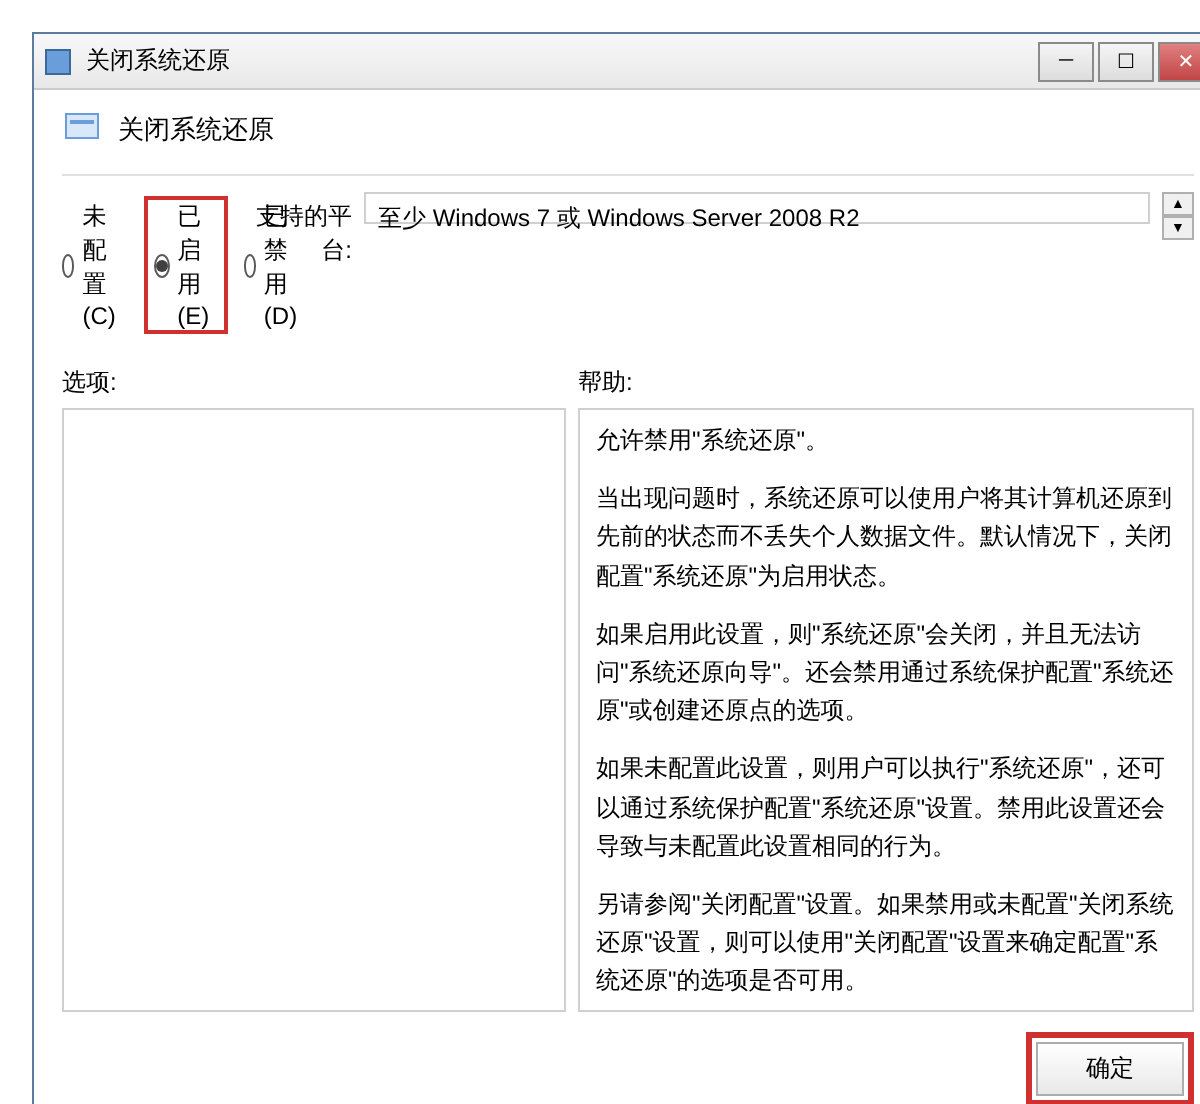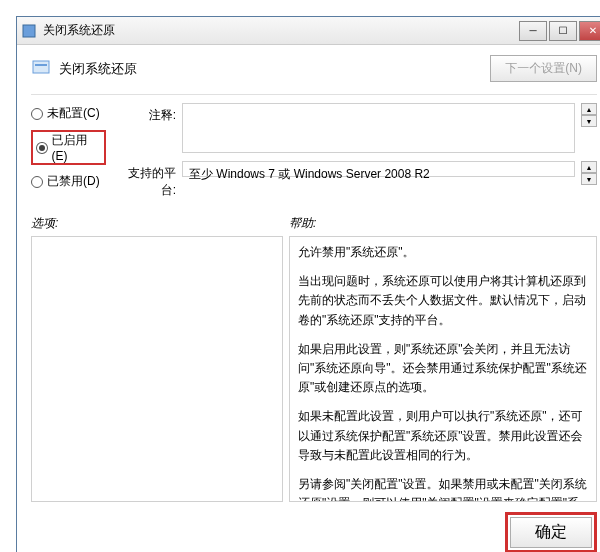--- a/index.html
+++ b/index.html
@@ -13,41 +13,41 @@
 .titlebar-btn.close { background: linear-gradient(to bottom, #e08080, #c14545); color: #fff; }
 .content { flex: 1; background: #fff; padding: 10px 14px; display: flex; flex-direction: column; overflow: hidden; }
 .header-row { display: flex; align-items: center; margin-bottom: 8px; }
 .header-icon { width: 20px; height: 20px; margin-right: 8px; }
 .header-title { flex: 1; color: #000; font-size: 13px; }
 .nav-buttons { display: flex; gap: 6px; }
 .nav-btn { padding: 4px 14px; border: 1px solid #adadad; background: linear-gradient(to bottom, #fff, #e8e8e8); cursor: pointer; font-size: 12px; }
 .nav-btn.disabled { color: #a0a0a0; }
 .divider { border-top: 1px solid #e0e0e0; margin: 4px 0 8px 0; }
 .config-area { display: flex; gap: 10px; }
-.radio-col { width: 75px; display: flex; flex-direction: column; gap: 8px; padding-top: 2px; }
+.radio-col { width: 75px; display: flex; flex-direction: row; gap: 8px; padding-top: 2px; }
 .radio-item { display: flex; align-items: center; gap: 4px; cursor: pointer; }
 .radio-item.highlighted { border: 2px solid #d03030; padding: 0 3px; }
 .radio-circle { width: 12px; height: 12px; border: 1px solid #5a5a5a; border-radius: 50%; display: flex; align-items: center; justify-content: center; }
 .radio-circle.selected::after { content: ""; width: 6px; height: 6px; background: #404040; border-radius: 50%; }
 .form-col { flex: 1; display: flex; flex-direction: column; gap: 8px; }
 .form-row { display: flex; gap: 6px; }
 .form-label { width: 60px; color: #000; padding-top: 4px; text-align: right; }
 .comment-box { flex: 1; height: 50px; border: 1px solid #d0d0d0; background: #fff; resize: none; padding: 2px; font-family: inherit; }
 .spin-btns { width: 16px; display: flex; flex-direction: column; }
 .spin-btn { height: 12px; border: 1px solid #b0b0b0; background: #f0f0f0; font-size: 7px; display: flex; align-items: center; justify-content: center; cursor: pointer; }
 .platform-box { flex: 1; border: 1px solid #d0d0d0; background: #fff; padding: 4px 6px; height: 16px; color: #000; }
-.labels-row { display: flex; margin-top: 16px; margin-bottom: 4px; font-style: italic; }
+.labels-row { display: flex; margin-top: 16px; margin-bottom: 4px; }
 .labels-row .left-label { width: 258px; }
 .panes { display: flex; gap: 6px; flex: 1; min-height: 0; }
 .pane { border: 1px solid #d0d0d0; background: #fff; overflow-y: auto; }
 .pane.left { width: 252px; }
 .pane.right { flex: 1; padding: 6px 8px; line-height: 1.6; color: #000; }
 .help-para { margin-bottom: 10px; }
 .footer { display: flex; justify-content: flex-end; gap: 8px; margin-top: 10px; align-items: center; position: relative; }
-.footer-btn { padding: 4px 24px; border: 1px solid #adadad; background: linear-gradient(to bottom, #fff, #e8e8e8); cursor: pointer; font-size: 16px; }
+.footer-btn { padding: 4px 24px; border: 1px solid #adadad; background: linear-gradient(to bottom, #fff, #e8e8e8); cursor: pointer; font-size: 12px; }
 .ok-highlight { border: 3px solid #d03030; padding: 2px; }
 .pink-block { position: absolute; right: -14px; bottom: -10px; width: 120px; height: 50px; background: #f7b6d1; z-index: -1; }
 .pink-block2 { position: absolute; right: -14px; bottom: 30px; width: 60px; height: 30px; background: #f7b6d1; z-index: -1; }
 </style>
 </head>
 <body>
 
 <div class="window">
   <div class="titlebar">
     <svg class="titlebar-icon" viewBox="0 0 16 16">
@@ -62,21 +62,20 @@
   </div>
 
   <div class="content">
     <div class="header-row">
       <svg class="header-icon" viewBox="0 0 20 20">
           <rect x="2" y="2" width="16" height="12" fill="#d8e8f8" stroke="#6a9edb"></rect>
           <rect x="4" y="5" width="12" height="2" fill="#6a9edb"></rect>
         </svg>
       <span class="header-title">关闭系统还原</span>
       <div class="nav-buttons">
-        <button class="nav-btn disabled">下一个设置(N)</button>
       </div>
     </div>
     <div class="divider"></div>
 
     <div class="config-area">
       <div class="radio-col">
         <label class="radio-item">
           <span class="radio-circle"></span>
           <span>未配置(C)</span>
         </label>
@@ -85,48 +84,40 @@
           <span>已启用(E)</span>
         </label>
         <label class="radio-item">
           <span class="radio-circle"></span>
           <span>已禁用(D)</span>
         </label>
       </div>
 
       <div class="form-col">
         <div class="form-row">
-          <span class="form-label">注释:</span>
-          <textarea class="comment-box" style=""></textarea>
-          <div class="spin-btns">
-            <div class="spin-btn">▲</div>
-            <div class="spin-btn">▼</div>
-          </div>
-        </div>
-        <div class="form-row">
           <span class="form-label">支持的平台:</span>
           <div class="platform-box">至少 Windows 7 或 Windows Server 2008 R2</div>
           <div class="spin-btns">
             <div class="spin-btn">▲</div>
             <div class="spin-btn">▼</div>
           </div>
         </div>
       </div>
     </div>
 
     <div class="labels-row">
       <span class="left-label">选项:</span>
       <span>帮助:</span>
     </div>
 
     <div class="panes">
       <div class="pane left"></div>
       <div class="pane right">
         <p class="help-para">允许禁用"系统还原"。</p>
-        <p class="help-para">当出现问题时，系统还原可以使用户将其计算机还原到先前的状态而不丢失个人数据文件。默认情况下，启动卷的"系统还原"支持的平台。</p>
+        <p class="help-para">当出现问题时，系统还原可以使用户将其计算机还原到先前的状态而不丢失个人数据文件。默认情况下，关闭配置"系统还原"为启用状态。</p>
         <p class="help-para">如果启用此设置，则"系统还原"会关闭，并且无法访问"系统还原向导"。还会禁用通过系统保护配置"系统还原"或创建还原点的选项。</p>
         <p class="help-para">如果未配置此设置，则用户可以执行"系统还原"，还可以通过系统保护配置"系统还原"设置。禁用此设置还会导致与未配置此设置相同的行为。</p>
         <p class="help-para">另请参阅"关闭配置"设置。如果禁用或未配置"关闭系统还原"设置，则可以使用"关闭配置"设置来确定配置"系统还原"的选项是否可用。</p>
       </div>
     </div>
 
     <div class="footer">
       <div class="pink-block2"></div>
       <div class="pink-block"></div>
       <span class="ok-highlight">

